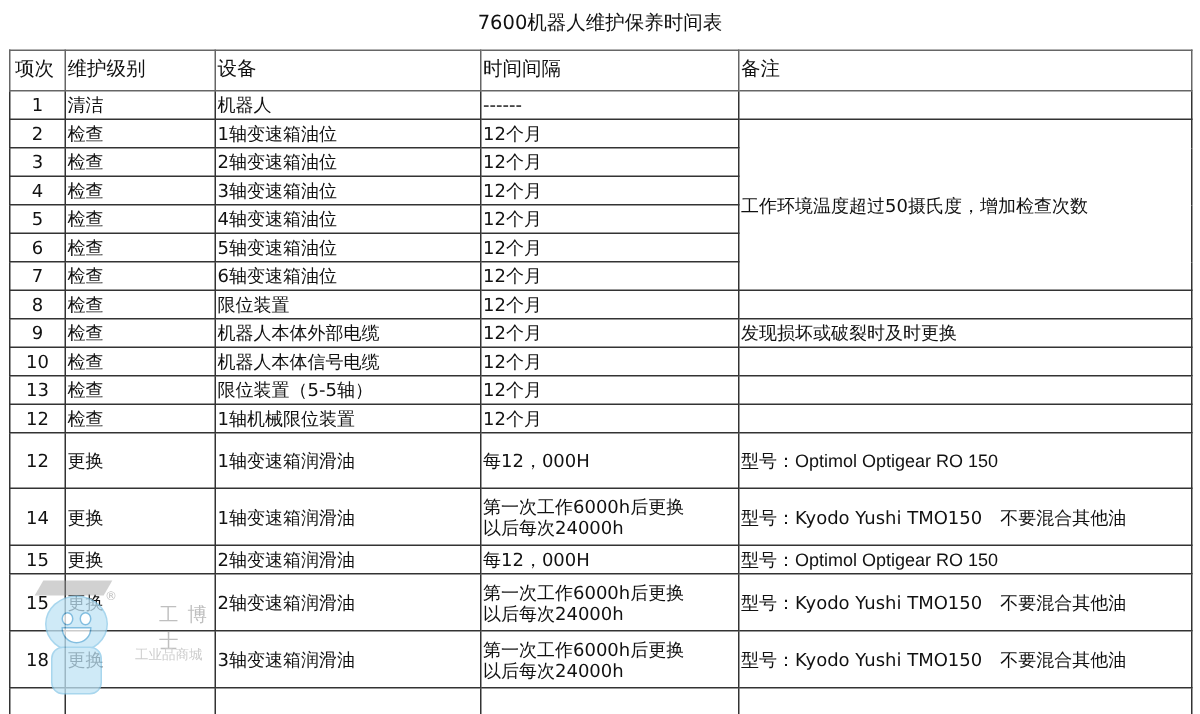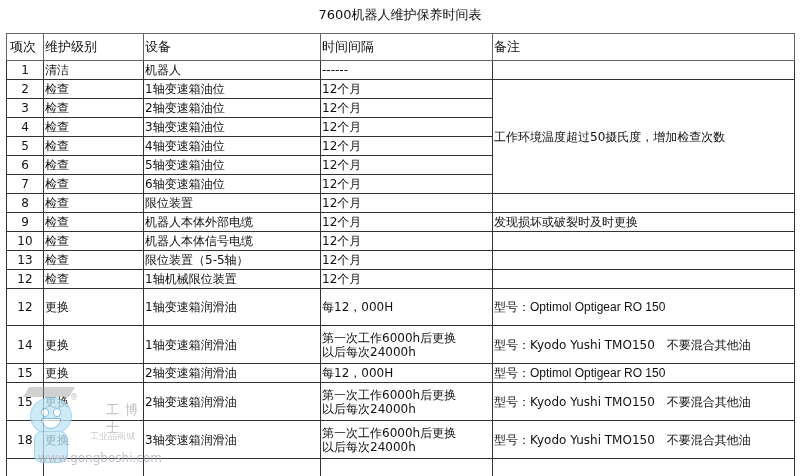--- a/index.html
+++ b/index.html
@@ -227,14 +227,13 @@
   <div class="cap"></div>
   <span class="reg">®</span>
   <div class="face">
     <div class="eye" style="left:10px"></div>
     <div class="eye" style="left:22px"></div>
     <div class="mouth"></div>
   </div>
   <div class="body"></div>
   <div class="brand">工博士</div>
   <div class="sub">工业品商城</div>
-  <div class="url">www.gongboshi.com</div>
 </div>
 
 </body></html>

